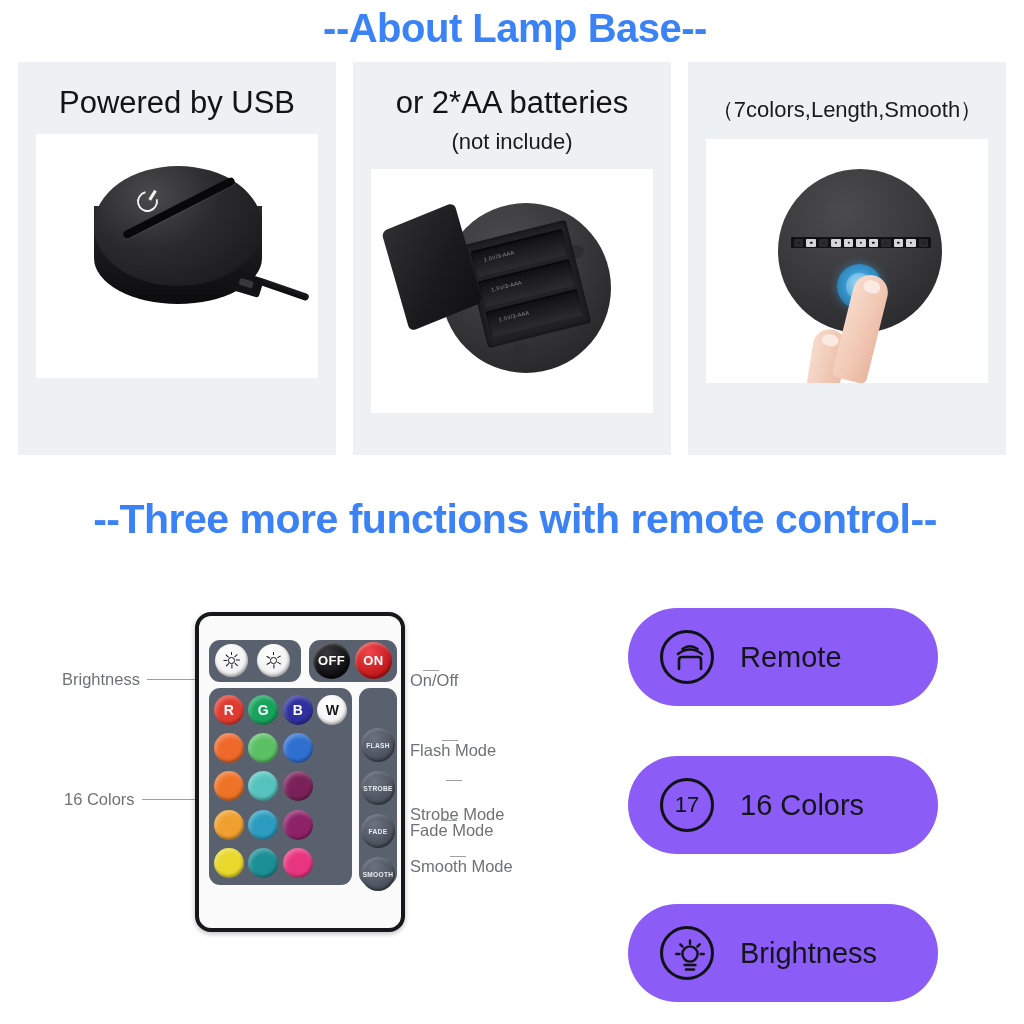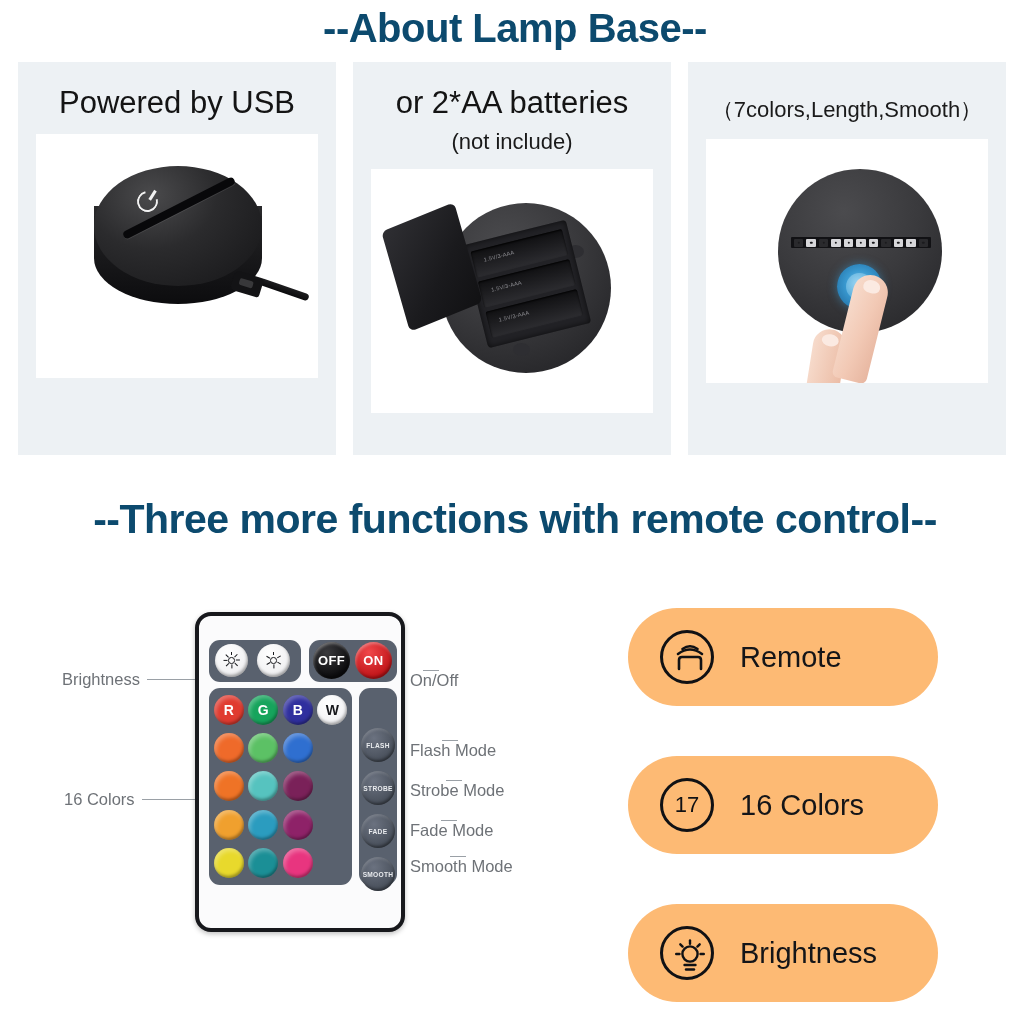--- a/index.html
+++ b/index.html
@@ -9,21 +9,21 @@
     font-family: "Liberation Sans", sans-serif;
     overflow: hidden;
   }
   #page { position: relative; width: 1024px; height: 1024px; }
 
   
   .section-title {
     position: absolute;
     width: 100%;
     text-align: center;
-    color: #0c4a6e;
+    color: #3b82f6;
     font-weight: 700;
     letter-spacing: -0.5px;
     white-space: nowrap;
     padding-left: 6px;
   }
   #title-about { top: 6px; font-size: 40px; }
   #title-remote { top: 496px; font-size: 41px; }
 
   
   #cards {
@@ -415,37 +415,37 @@
     height: 1px;
     background: #9aa0a6;
   }
   #cl-brightness { left: 22px; top: 70px; }
   #cl-brightness .lead { width: 62px; margin-left: 7px; }
   #cl-16colors { left: 24px; top: 190px; }
   #cl-16colors .lead { width: 70px; margin-left: 7px; }
 
   #cl-onoff  { left: 370px; top: 70px; }
   #cl-flash  { left: 370px; top: 140px; }
-  #cl-strobe { left: 370px; top: 180px; }
+  #cl-strobe { left: 370px; top: 180px; gap: 24px; }
   #cl-fade   { left: 370px; top: 220px; }
   #cl-smooth { left: 370px; top: 256px; }
   .callout.right .lead { width: 16px; margin-right: 6px; }
 
   
   #features {
     position: absolute;
     left: 628px; top: 608px;
     width: 310px;
     display: flex;
     flex-direction: column;
     gap: 50px;
   }
   .feature-pill {
     height: 98px;
-    background: #fdba74;
+    background: #8b5cf6;
     border-radius: 49px;
     display: flex;
     align-items: center;
     padding-left: 32px;
     gap: 26px;
   }
   .feature-icon {
     width: 54px; height: 54px;
     border: 3px solid #101114;
     border-radius: 50%;

